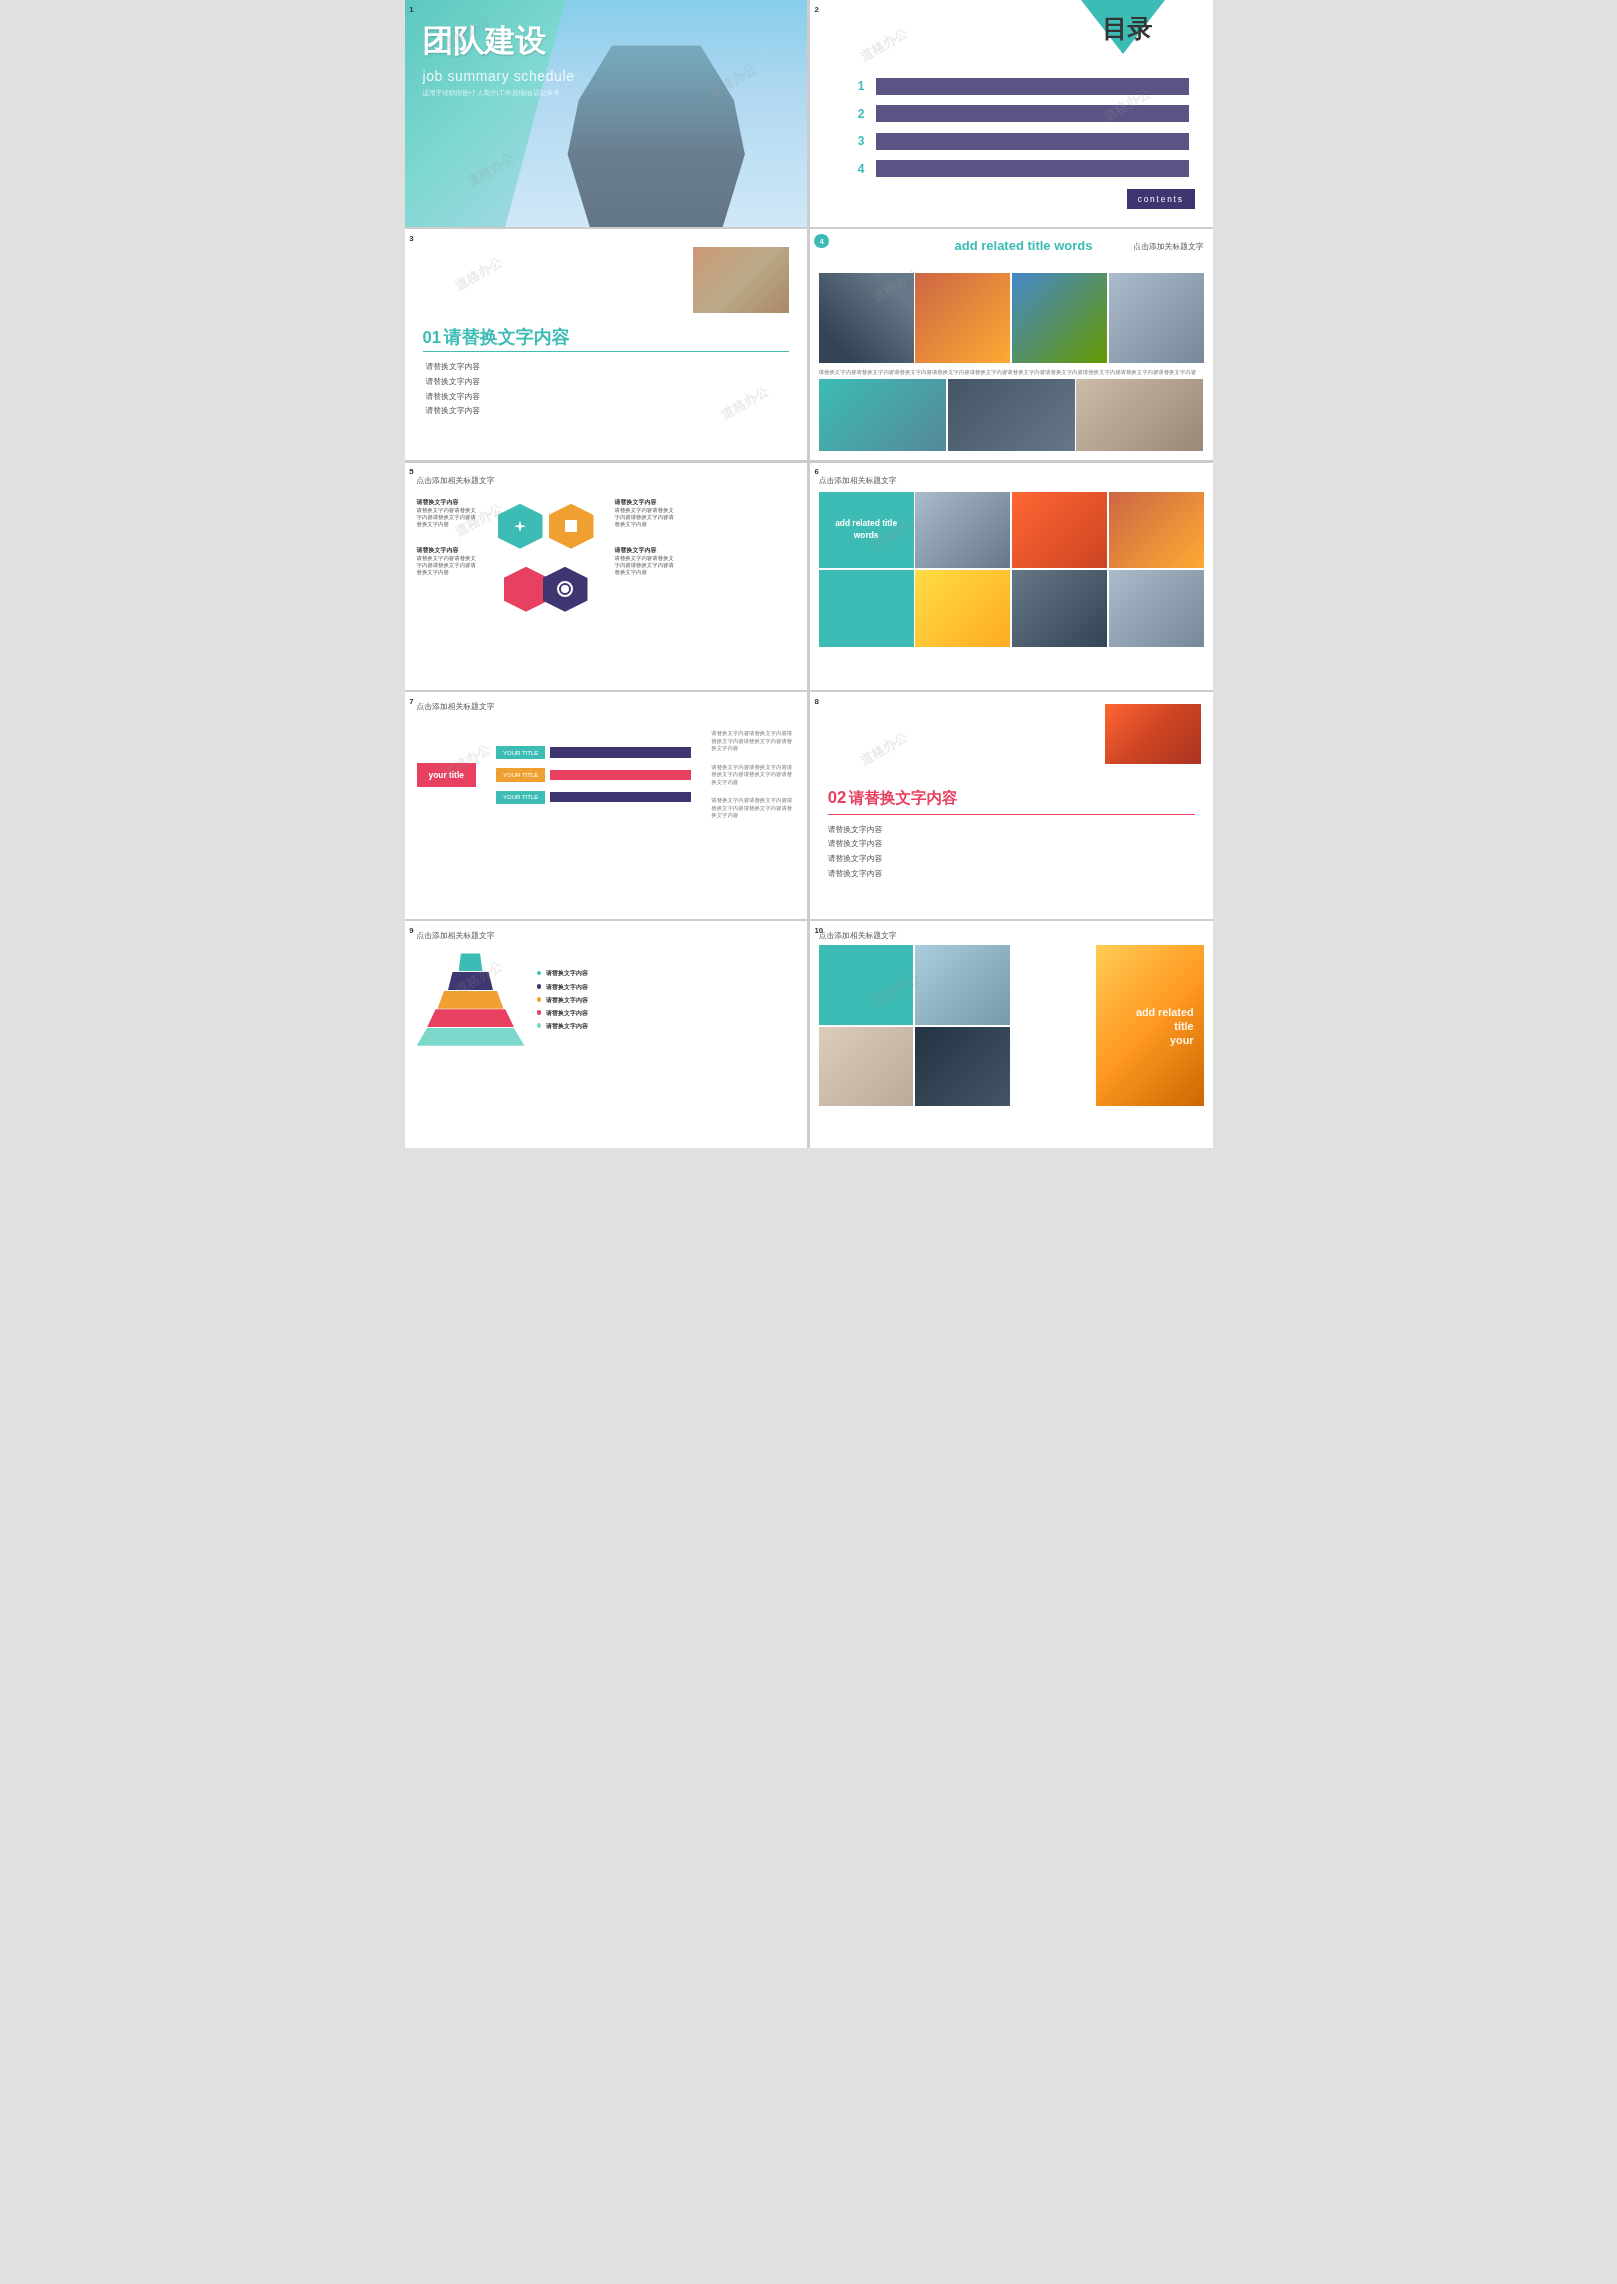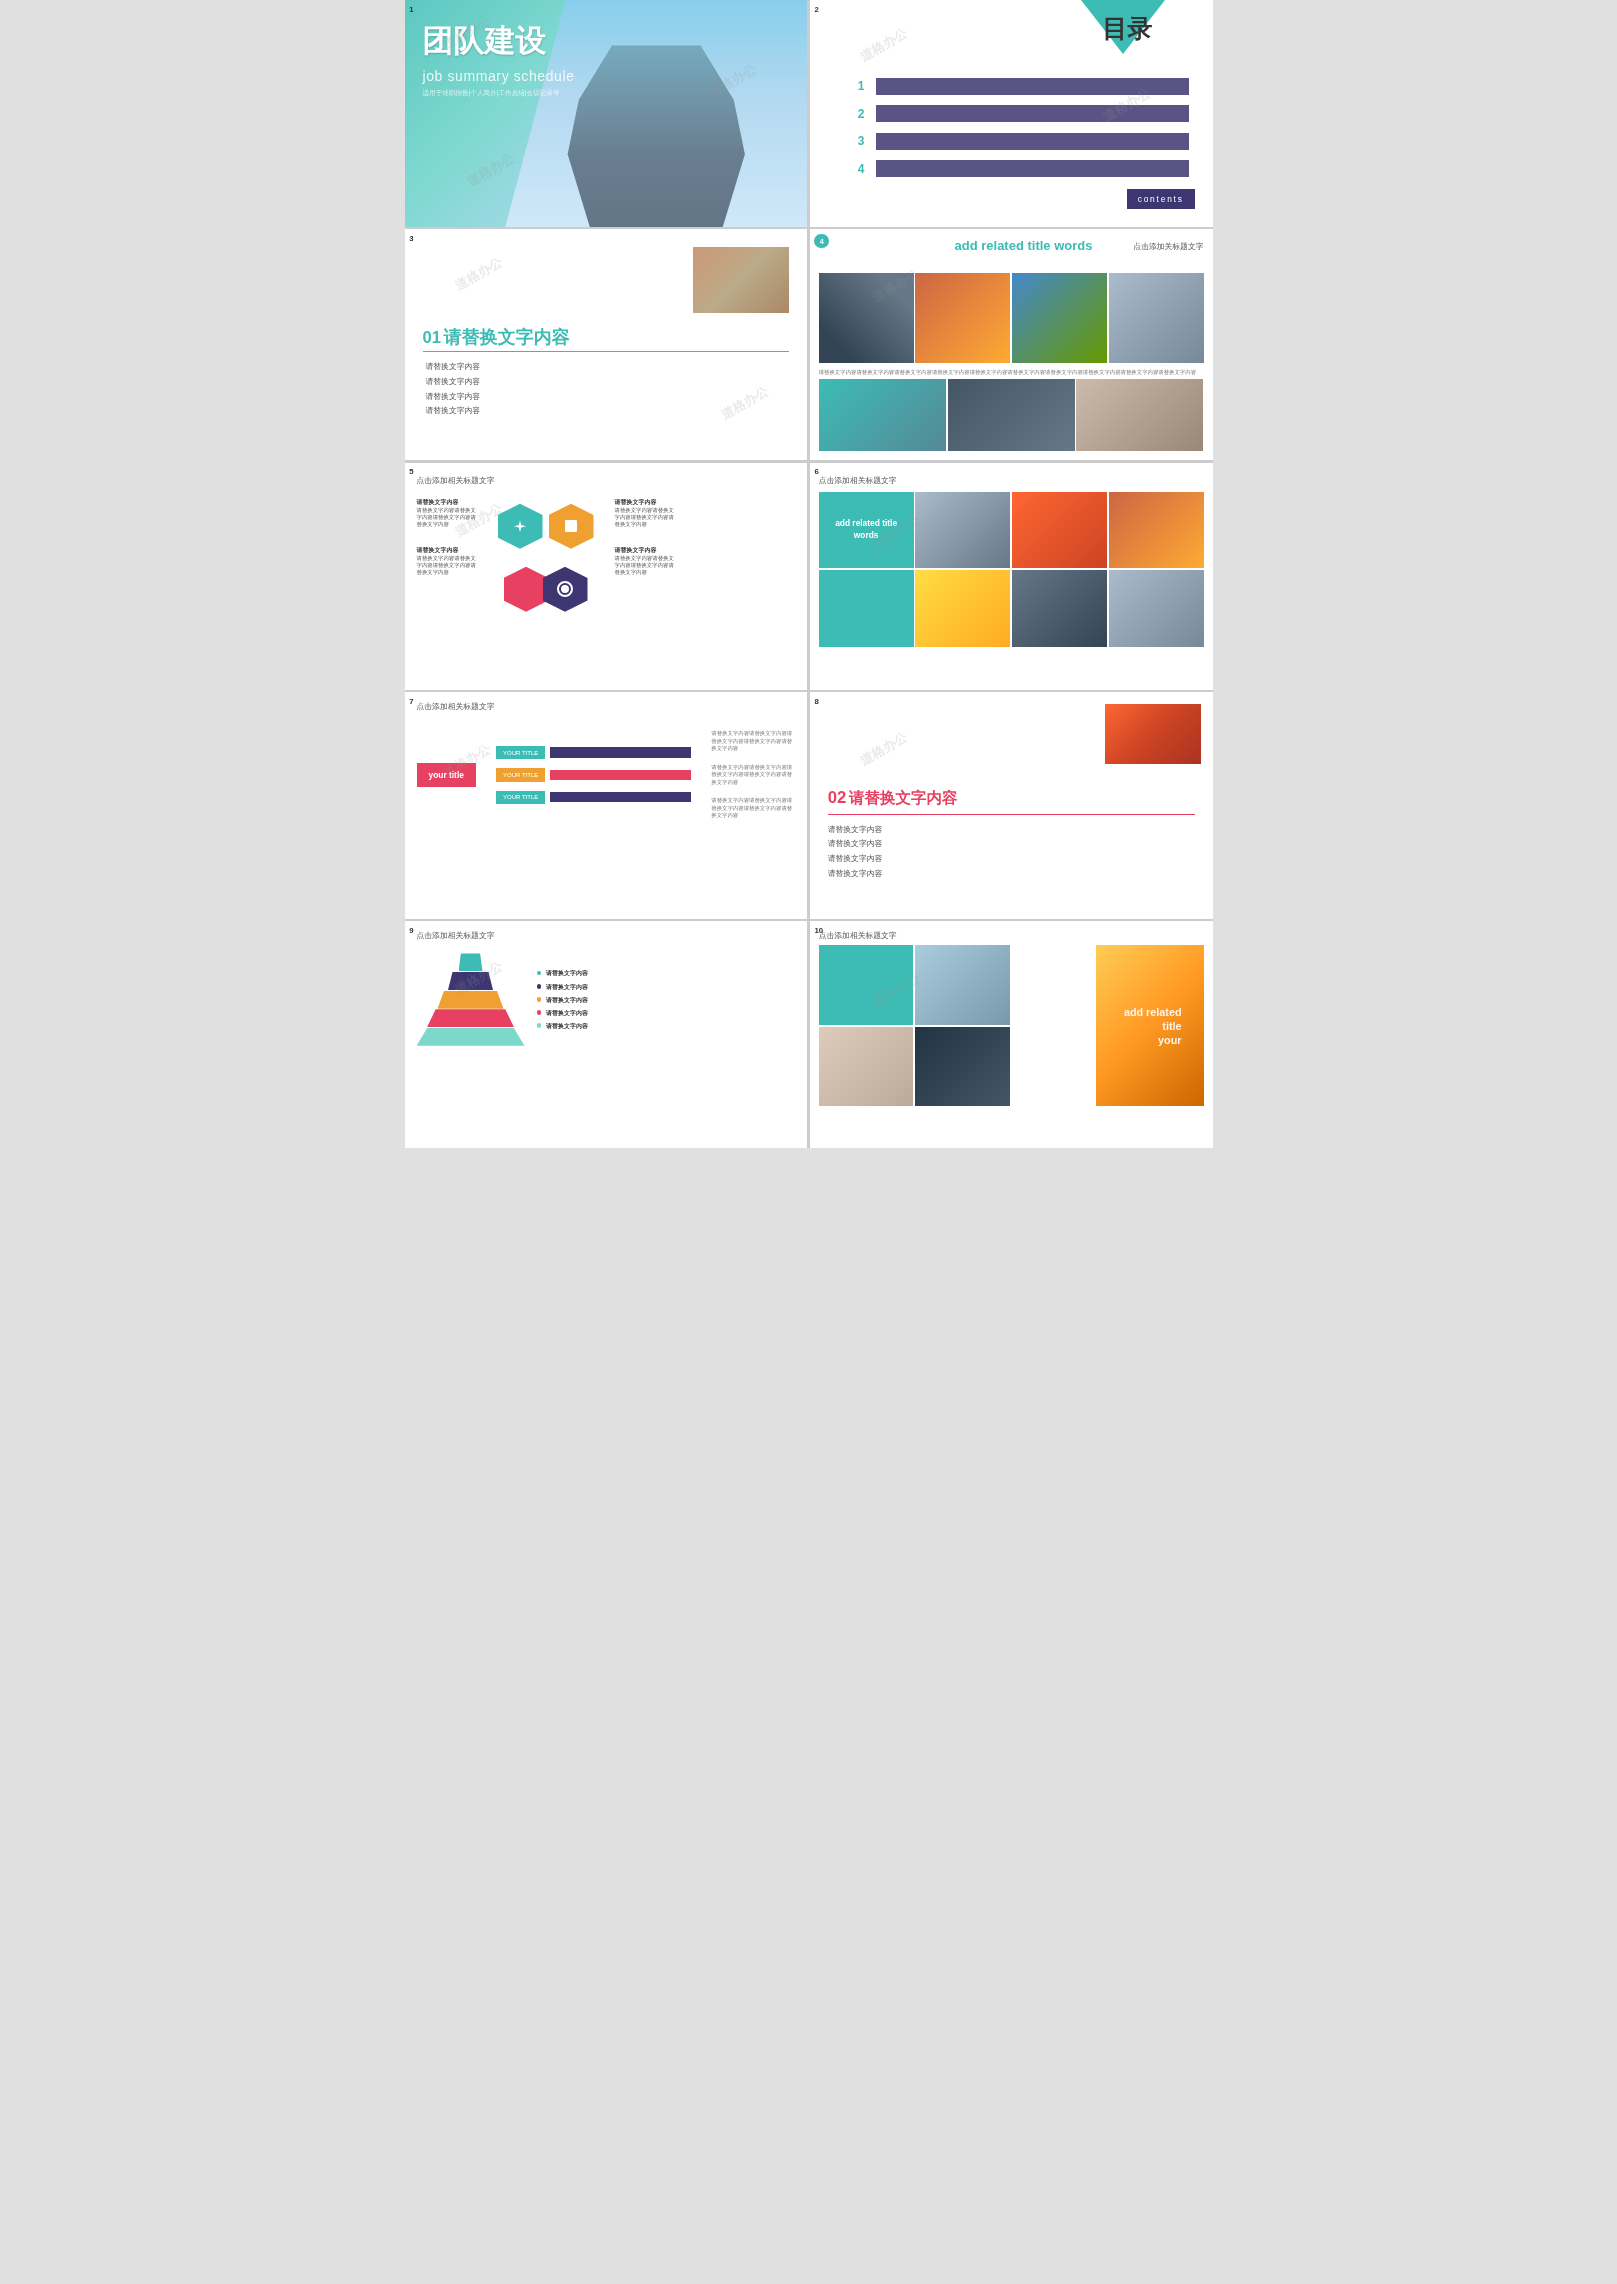--- a/index.html
+++ b/index.html
@@ -489,21 +489,21 @@
       height: 161px;
       overflow: hidden;
     }
     .slide-10 .right-photo {
       width: 100%;
       height: 100%;
     }
     .slide-10 .overlay-words {
       position: absolute;
       top: 0;
-      right: 16px;
+      right: 4px;
       width: 108px;
       height: 161px;
       display: flex;
       flex-direction: column;
       align-items: flex-end;
       justify-content: center;
       padding: 6px;
     }
     .slide-10 .word-line {
       font-size: 10.8px;

